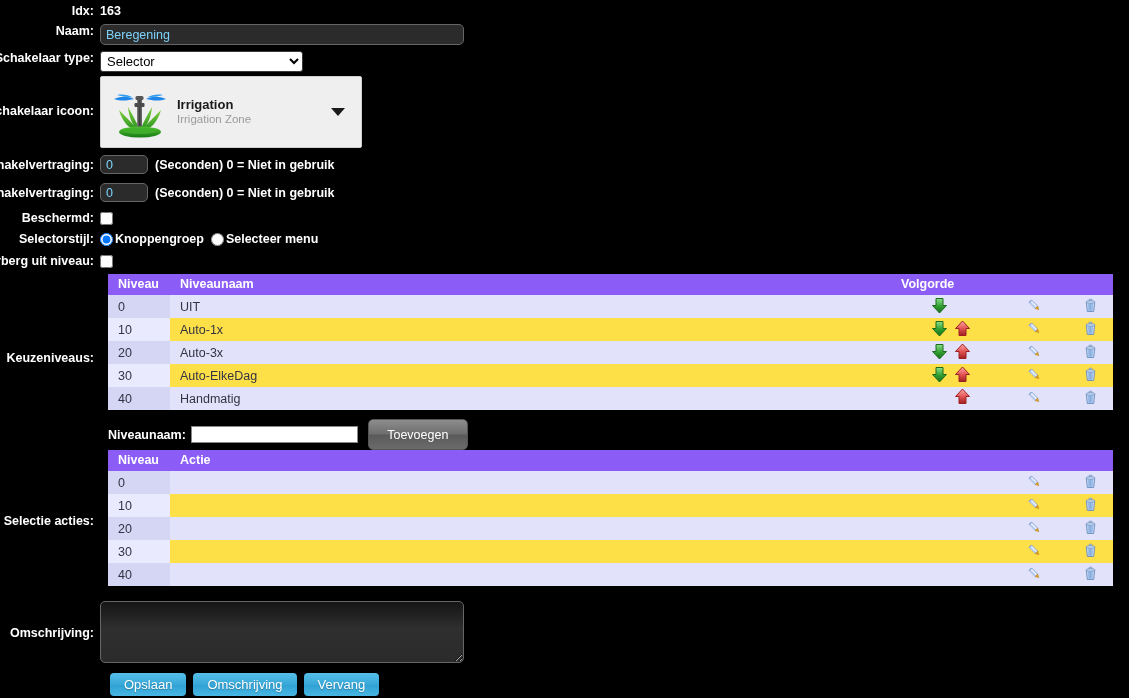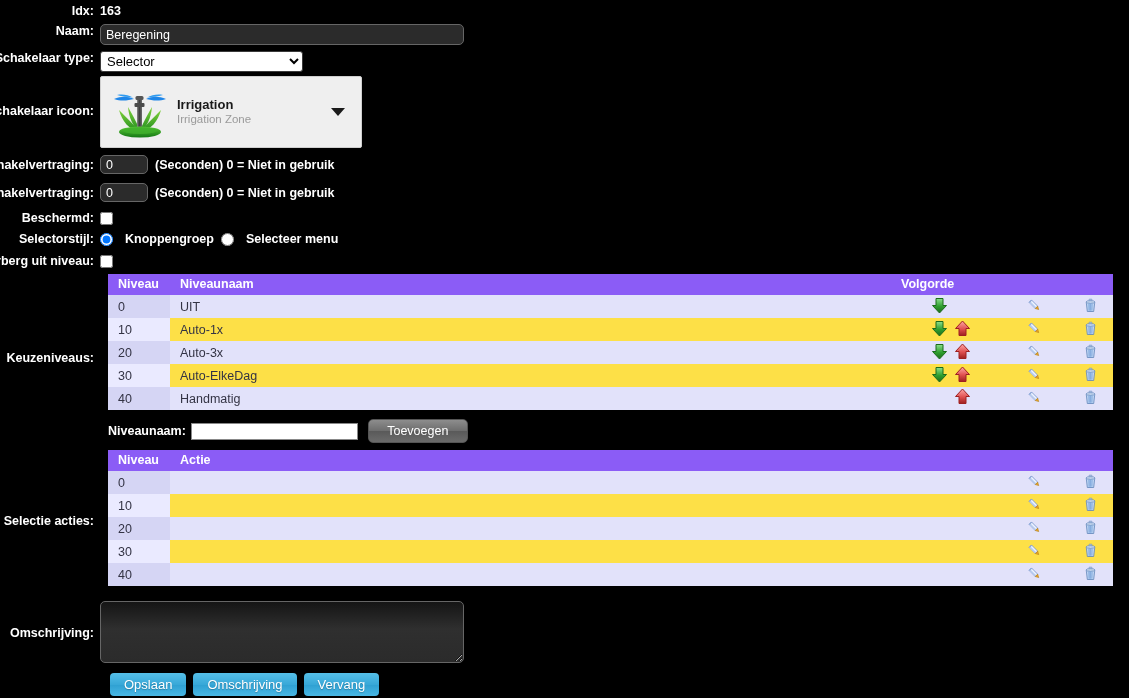--- a/index.html
+++ b/index.html
@@ -49,21 +49,21 @@
     color: #ffffff;
     font-size: 12.5px;
     font-weight: bold;
   }
 
   
   input.txt {
     background: #2b2b2b;
     border: 1px solid #666;
     border-radius: 5px;
-    color: #ffffff;
+    color: #7dd3fc;
     font-family: "Liberation Sans", sans-serif;
     font-size: 12.5px;
     padding: 2px 5px;
     outline: none;
     box-sizing: border-box;
   }
   #naam-field { width: 364px; height: 21px; }
   .small-num { width: 48px; height: 19px; border-radius: 4px; }
 
   select.sel {
@@ -86,21 +86,21 @@
     margin-left: 7px;
     white-space: nowrap;
   }
 
   input[type=checkbox].cb {
     width: 13px; height: 13px; margin: 0; vertical-align: middle;
   }
   .radiowrap { display: flex; align-items: center; gap: 0px; }
   .radiowrap label {
     color:#fff; font-weight:bold; font-size:12.5px;
-    margin-right: 7px; margin-left: 12px; white-space: nowrap;
+    margin-right: 7px; margin-left: 2px; white-space: nowrap;
   }
   input[type=radio].rb { width:13px; height:13px; margin:0; vertical-align:middle; }
 
   
   .iconpicker {
     width: 262px;
     height: 72px;
     background: #efefef;
     border: 1px solid #cfcfcf;
     border-radius: 2px;
@@ -172,21 +172,21 @@
   .addrow .albl { color:#fff; font-weight:bold; font-size:12.5px; margin-right: 5px; }
   .addrow input {
     width: 167px; height: 17px;
     background: #ffffff; color:#000;
     border: 1px solid #888; border-radius: 0;
     font-family: "Liberation Sans", sans-serif; font-size: 12px;
     padding: 1px 3px; box-sizing: border-box; outline: none;
   }
   .btn-grey {
     margin-left: 10px;
-    height: 24px;
+    height: 31px;
     min-width: 100px;
     padding: 1px 12px;
     color: #ffffff;
     font-family: "Liberation Sans", sans-serif;
     font-size: 12.5px;
     font-weight: normal;
     border: 1px solid #555;
     border-radius: 5px;
     background: linear-gradient(to bottom, #8d8d8d 0%, #6e6e6e 48%, #5a5a5a 52%, #6b6b6b 100%);
     cursor: pointer;

